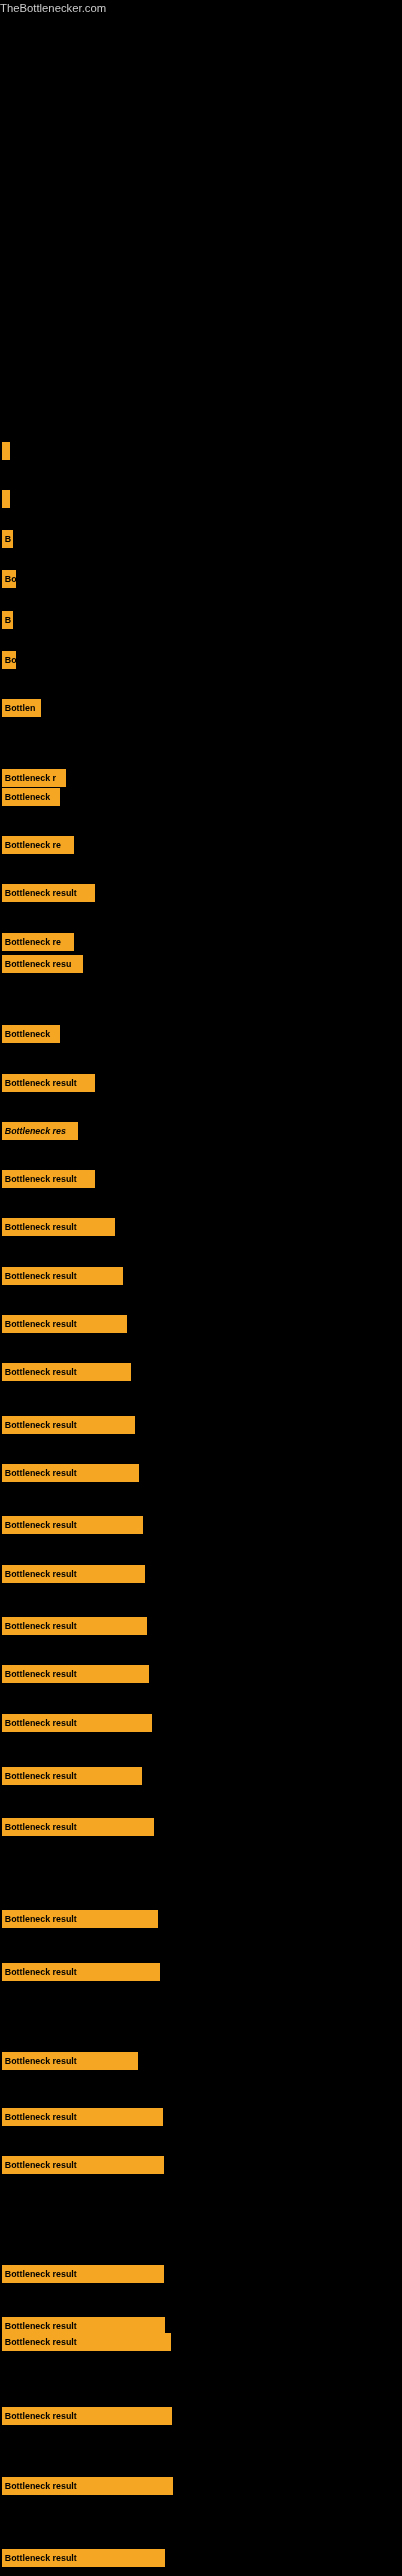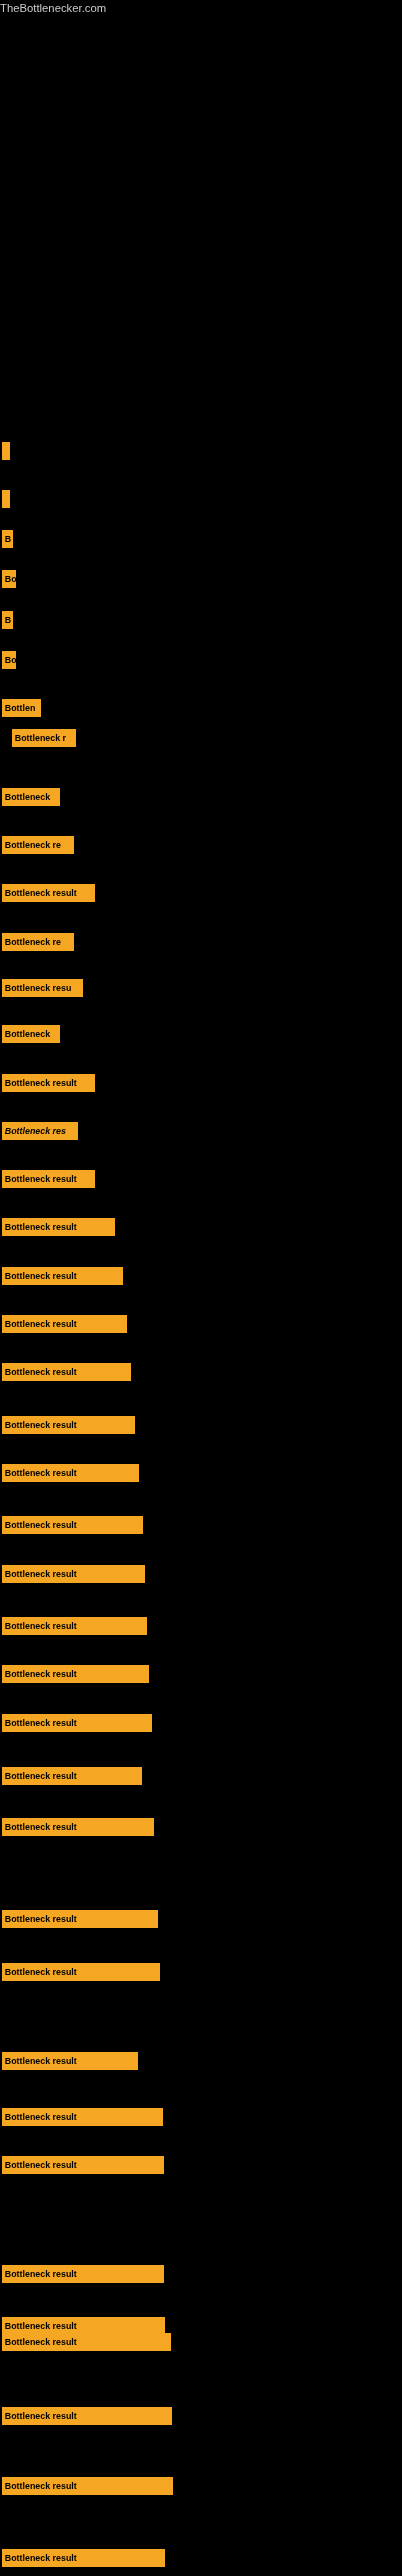--- a/index.html
+++ b/index.html
@@ -67,36 +67,36 @@
     </div>
     <div style="position: absolute; top: 596px; left: 1.6px;">
       <div class="bottleneck-bar" style="width: 11.3px;">B</div>
     </div>
     <div style="position: absolute; top: 636px; left: 1.6px;">
       <div class="bottleneck-bar" style="width: 14.5px;">Bo</div>
     </div>
     <div style="position: absolute; top: 684px; left: 1.6px;">
       <div class="bottleneck-bar" style="width: 39px;">Bottlen</div>
     </div>
-    <div style="position: absolute; top: 714px; left: 1.6px; margin-left: 10px;">
+    <div style="position: absolute; top: 754px; left: 1.6px;">
       <div class="bottleneck-bar" style="width: 64px;">Bottleneck r</div>
     </div>
     <div style="position: absolute; top: 773px; left: 1.6px;">
       <div class="bottleneck-bar" style="width: 58px;">Bottleneck</div>
     </div>
     <div style="position: absolute; top: 821px; left: 1.6px;">
       <div class="bottleneck-bar" style="width: 72px;">Bottleneck re</div>
     </div>
     <div style="position: absolute; top: 869px; left: 1.6px;">
       <div class="bottleneck-bar" style="width: 93px;">Bottleneck result</div>
     </div>
     <div style="position: absolute; top: 918px; left: 1.6px;">
       <div class="bottleneck-bar" style="width: 72px;">Bottleneck re</div>
     </div>
-    <div style="position: absolute; top: 964px; left: 1.6px; text-align: right;">
+    <div style="position: absolute; top: 940px; left: 1.6px; text-align: right;">
       <div class="bottleneck-bar" style="width: 81px;">Bottleneck resu</div>
     </div>
     <div style="position: absolute; top: 1010px; left: 1.6px;">
       <div class="bottleneck-bar" style="width: 58px;">Bottleneck</div>
     </div>
     <div style="position: absolute; top: 1059px; left: 1.6px;">
       <div class="bottleneck-bar" style="width: 93px;">Bottleneck result</div>
     </div>
     <div style="position: absolute; top: 1107px; left: 1.6px;">
       <div class="bottleneck-bar" style="width: 76px; font-style: italic;">Bottleneck res</div>

